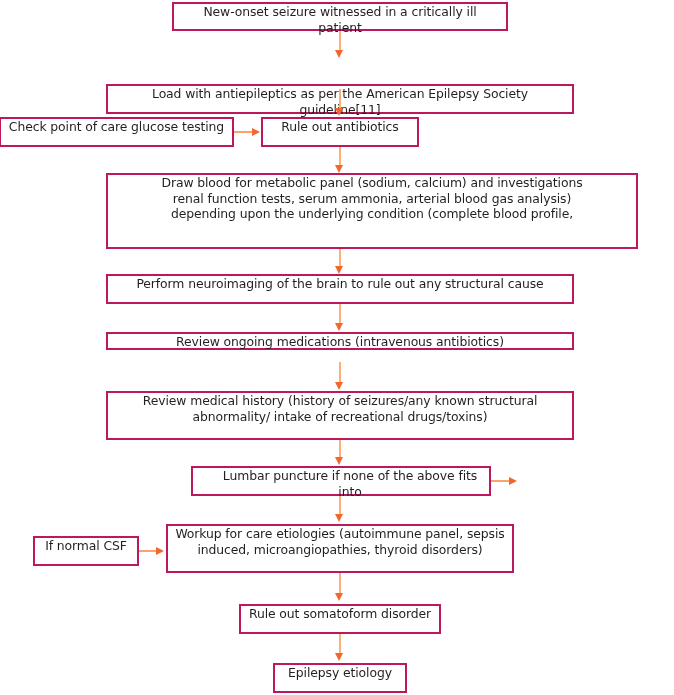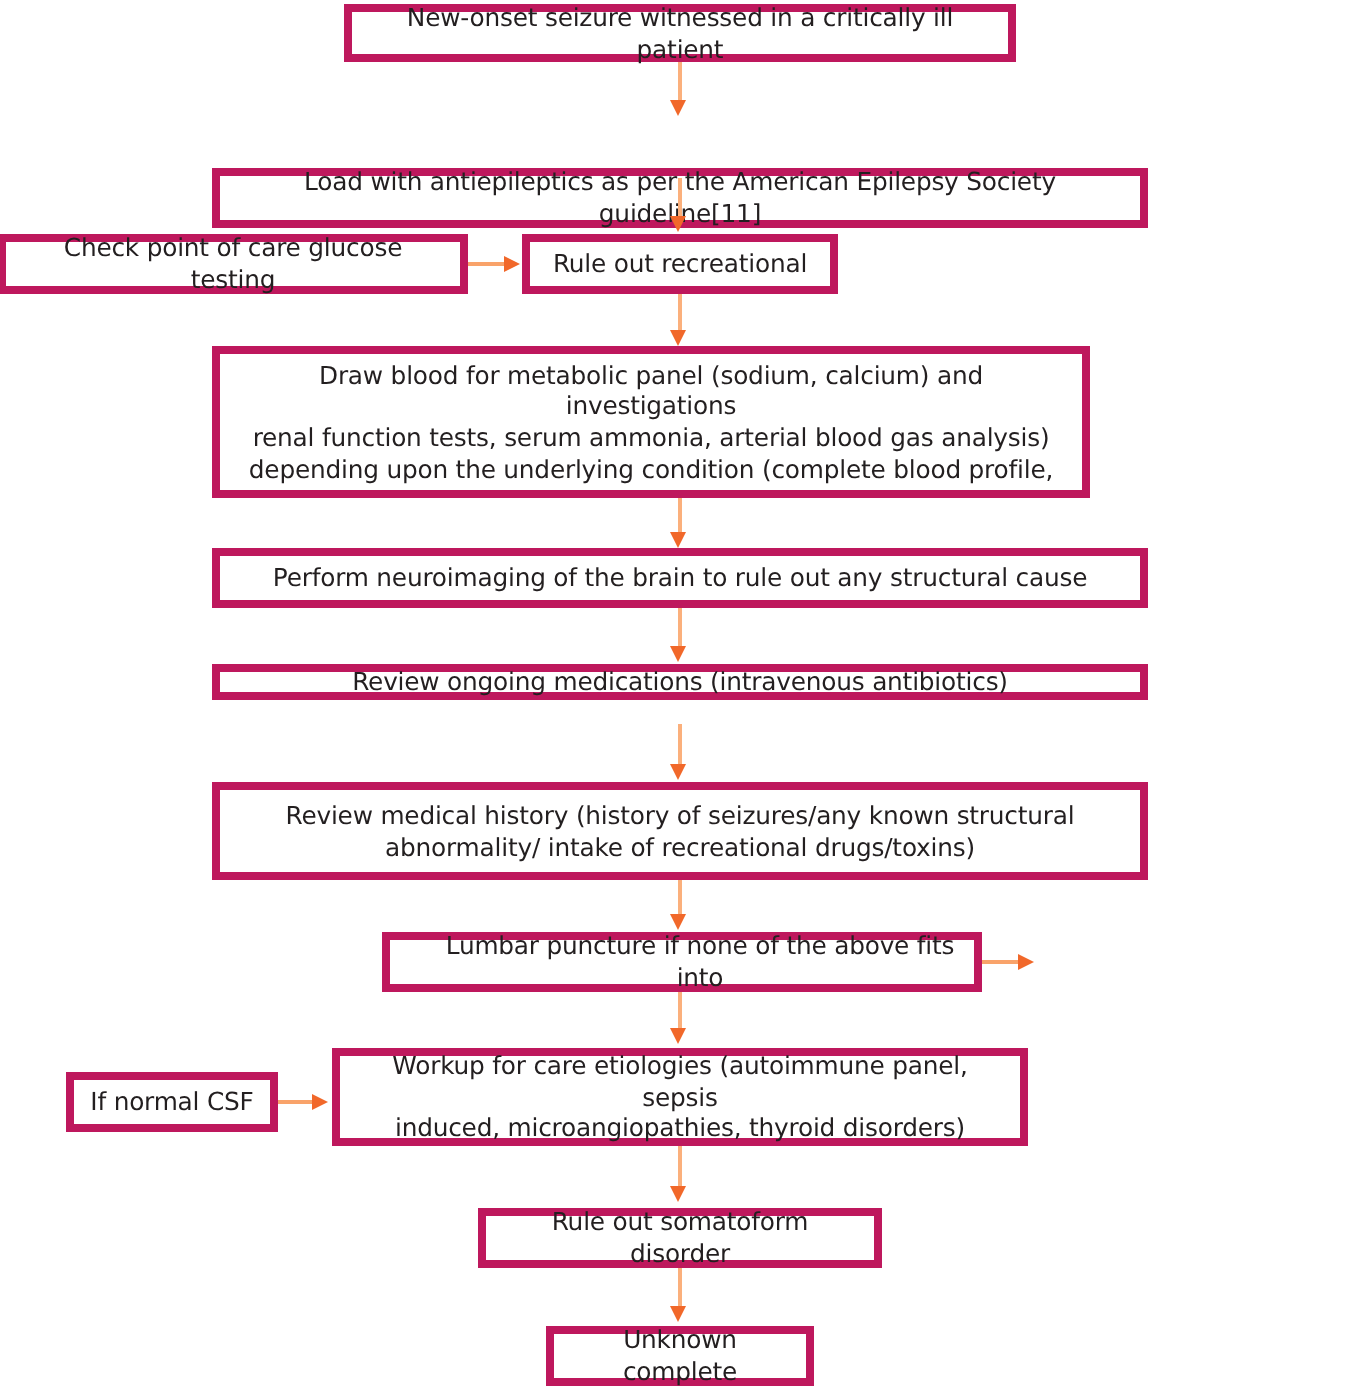--- a/index.html
+++ b/index.html
@@ -16,24 +16,23 @@
   }
   #chart {
     position: relative;
     width: 674px;
     height: 695px;
     background: #ffffff;
   }
   .node {
     position: absolute;
     box-sizing: border-box;
-    border: 4px solid #be185d;
+    border: 2px solid #be185d;
     background: #ffffff;
     display: flex;
-    align-items: center;
     justify-content: center;
     text-align: center;
     font-size: 12.4px;
     line-height: 15.6px;
     color: #231f20;
     padding: 0 6px;
     letter-spacing: -0.1px;
   }
   .node span { display: block; width: 100%; }
 
@@ -76,24 +75,24 @@
 
   <div class="node" style="left:106px; top:59px; width:468px; height:30px;margin-top:25px;">
     <span>Load with antiepileptics as per the American Epilepsy Society guideline[11]</span>
   </div>
 
   <div class="node" style="left:-1px; top:117px; width:235px; height:30px;">
     <span>Check point of care glucose testing</span>
   </div>
 
   <div class="node" style="left:261px; top:117px; width:158px; height:30px;">
-    <span>Rule out recreational</span>
+    <span>Rule out antibiotics</span>
   </div>
 
-  <div class="node" style="left:106px; top:173px; width:439px; height:76px;">
+  <div class="node" style="left:106px; top:173px; width:532px; height:76px;">
     <span>
       <span>Draw blood for metabolic panel (sodium, calcium) and investigations</span>
       <span>renal function tests, serum ammonia, arterial blood gas analysis)</span>
       <span>depending upon the underlying condition (complete blood profile,</span>
     </span>
   </div>
 
   <div class="node" style="left:106px; top:274px; width:468px; height:30px;">
     <span>Perform neuroimaging of the brain to rule out any structural cause</span>
   </div>
@@ -123,21 +122,21 @@
       <span>Workup for care etiologies (autoimmune panel, sepsis</span>
       <span>induced, microangiopathies, thyroid disorders)</span>
     </span>
   </div>
 
   <div class="node" style="left:239px; top:604px; width:202px; height:30px;">
     <span>Rule out somatoform disorder</span>
   </div>
 
   <div class="node" style="left:273px; top:663px; width:134px; height:30px;">
-    <span>Unknown complete</span>
+    <span>Epilepsy etiology</span>
   </div>
 
   <div class="vline" style="left:339px; top:31px; height:22px;"></div>
   <div class="arrow-down" style="left:335px; top:50px;"></div>
 
   <div class="vline" style="left:339px; top:89px; height:22px;"></div>
   <div class="arrow-down" style="left:335px; top:108px;"></div>
 
   <div class="hline" style="left:234px; top:131px; width:20px;"></div>
   <div class="arrow-right" style="left:252px; top:127.5px;"></div>

